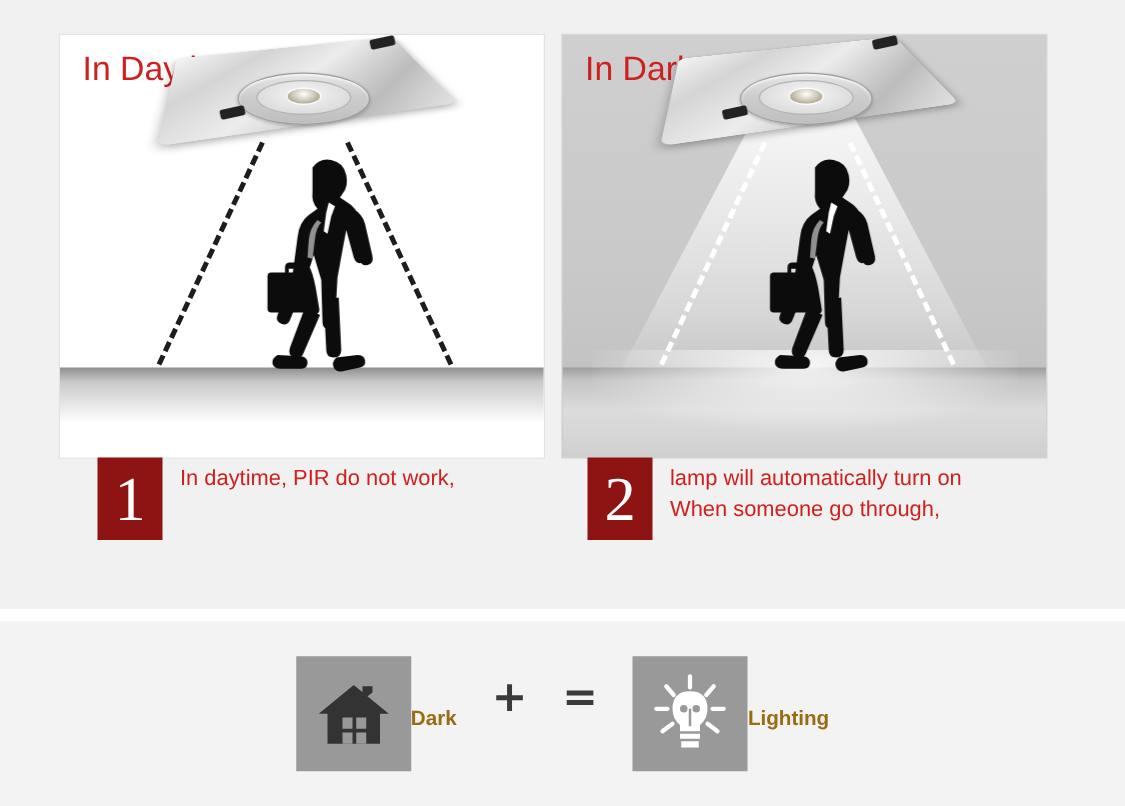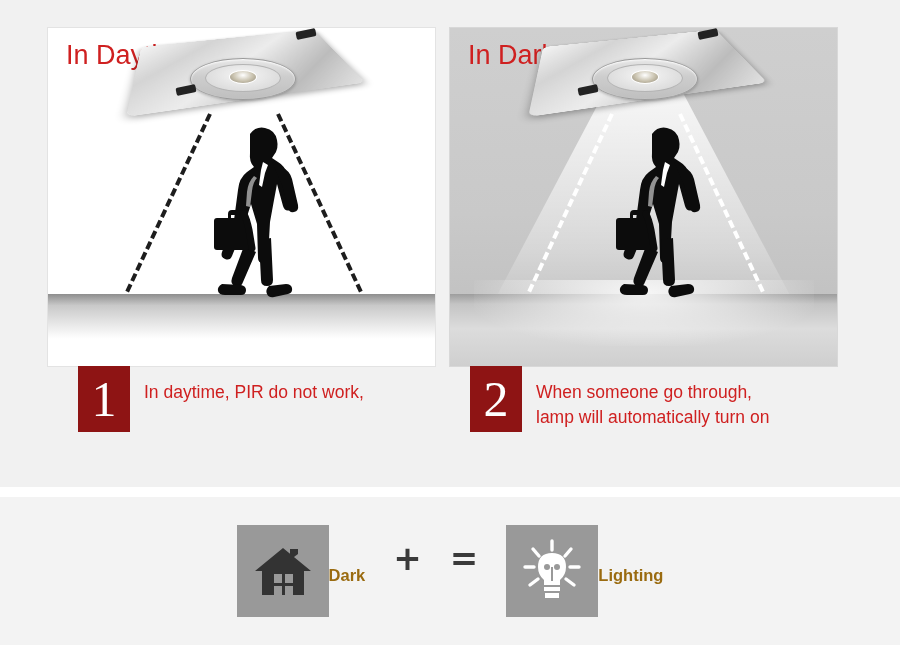--- a/index.html
+++ b/index.html
@@ -196,21 +196,21 @@
     line-height: 66px;
     text-align: center;
     font-family: "Liberation Serif", serif;
     flex: 0 0 auto;
   }
   .caption-text {
     margin-left: 14px;
     color: #cf2020;
     font-size: 17.5px;
     line-height: 25px;
-    padding-top: 14px;
+    padding-top: 4px;
     white-space: nowrap;
   }
 
   
   .bottom-card {
     position: absolute;
     left: 0; top: 497px;
     width: 900px; height: 148px;
     background: #f3f3f3;
   }
@@ -343,22 +343,22 @@
   <div class="caption caption-1">
     <div class="num-box">1</div>
     <div class="caption-text">
       <div>In daytime, PIR do not work,</div>
     </div>
   </div>
 
   <div class="caption caption-2">
     <div class="num-box">2</div>
     <div class="caption-text">
+      <div>lamp will automatically turn on</div>
       <div>When someone go through,</div>
-      <div>lamp will automatically turn on</div>
     </div>
   </div>
 </div>
 
 <div class="bottom-card">
   <div class="formula">
 
     <div class="formula-item">
       <div class="icon-box">
         <svg width="62" height="62" viewBox="0 0 62 62" xmlns="http://www.w3.org/2000/svg">

